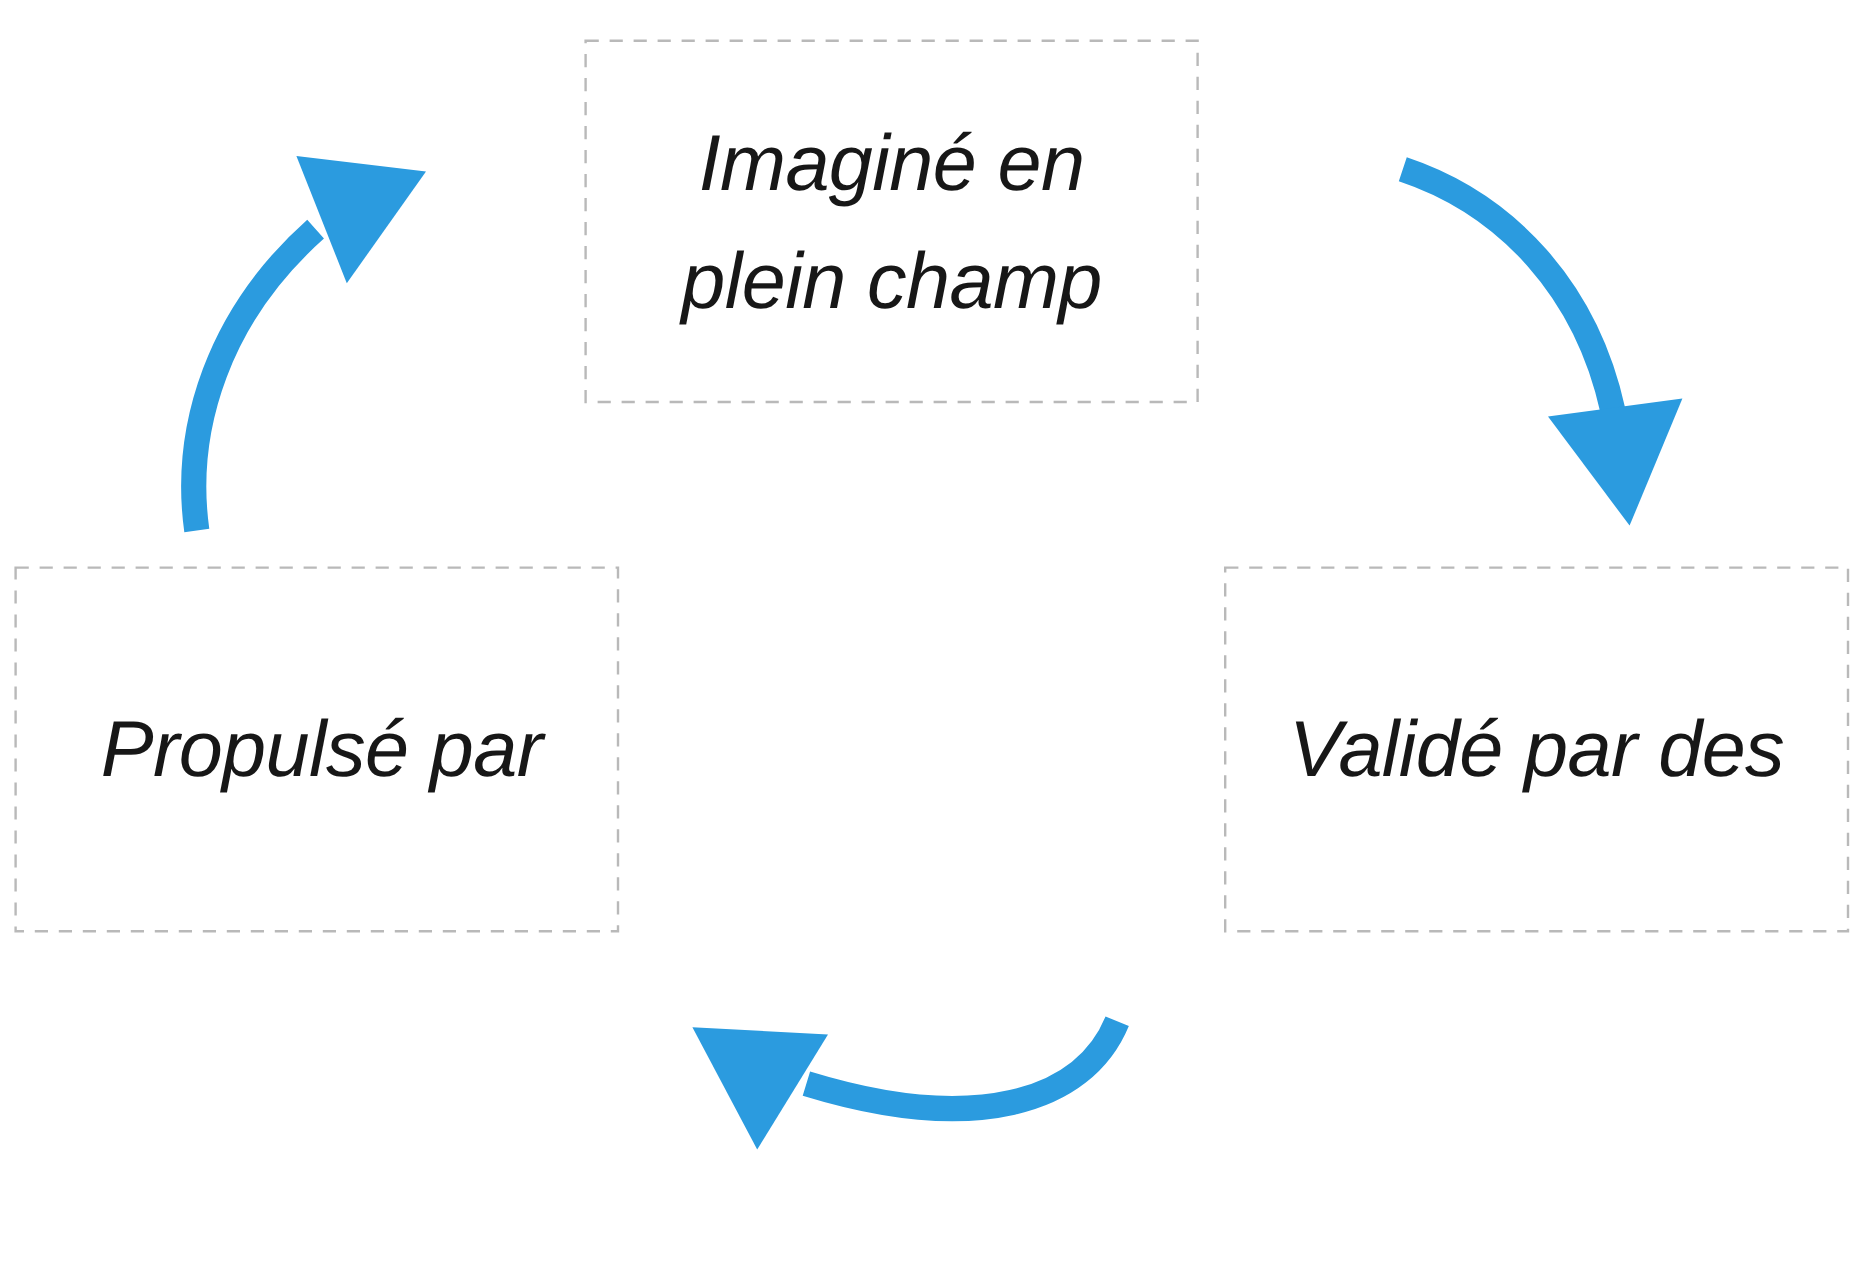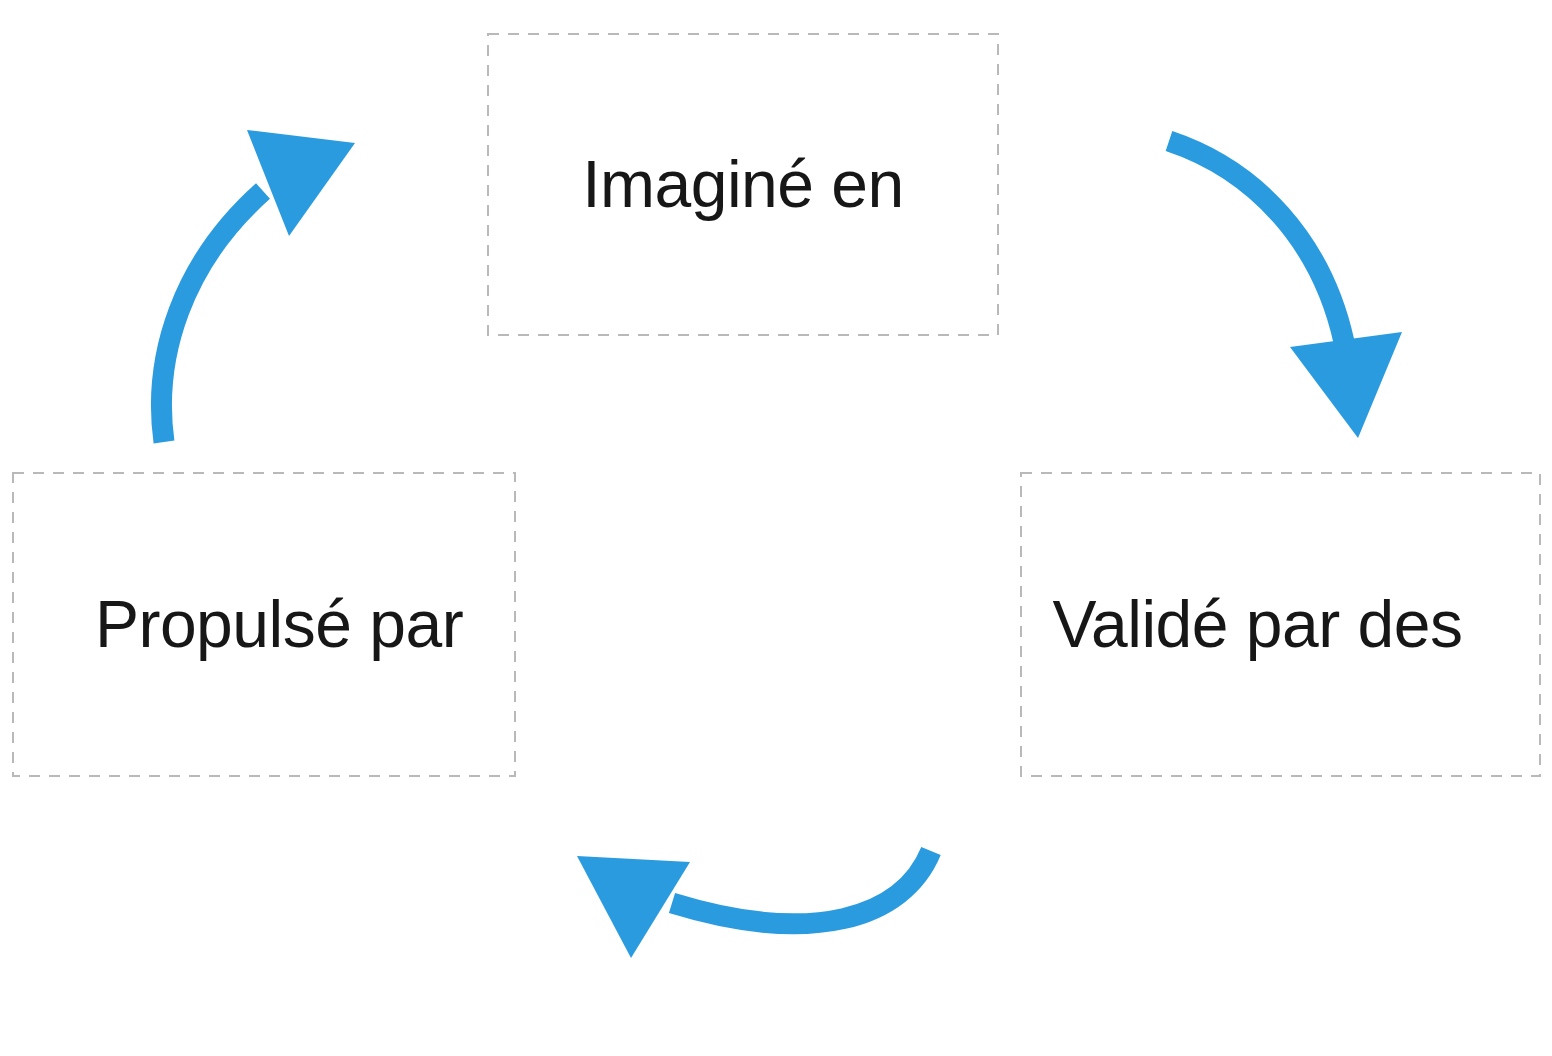--- a/index.html
+++ b/index.html
@@ -52,20 +52,21 @@
   .node-label {
     color: var(--text-black, #171717);
     font-size: 66px;
     line-height: 99px;
     font-weight: 500;
     letter-spacing: -0.5px;
     white-space: nowrap;
   }
   .node-label .line {
     display: block;
+    font-style: italic;
   }
 </style>
 </head>
 <body style="--arrow-blue: #2b9bdf; --border-gray: #b9b9b9; --text-black: #171717; --background: #ffffff;">
 
 <div class="stage">
 
   <svg class="overlay" viewBox="0 0 1552 1056" aria-hidden="true">
 
     <rect class="node-border" x="488" y="34" width="510" height="301"></rect>
@@ -84,28 +85,29 @@
 
     <g>
       <path class="arrow-path" d="M 164 442 C 152 356 183 262 263 191"></path>
       <polygon class="arrow-head" points="247,130 355,143 289,236"></polygon>
     </g>
   </svg>
 
   <div class="node" style="left:488px; top:34px; width:510px; height:301px;">
     <div class="node-label">
       <span class="line">Imaginé en</span>
+      <span class="line">plein champ</span>
     </div>
   </div>
 
-  <div class="node" style="left:28px; top:473px; width:502px; height:303px;">
+  <div class="node" style="left:17px; top:473px; width:502px; height:303px;">
     <div class="node-label">
       <span class="line">Propulsé par</span>
     </div>
   </div>
 
-  <div class="node" style="left:998px; top:473px; width:519px; height:303px;">
+  <div class="node" style="left:1021px; top:473px; width:519px; height:303px;">
     <div class="node-label">
       <span class="line">Validé par des</span>
     </div>
   </div>
 
 </div>
 
 </body></html>

